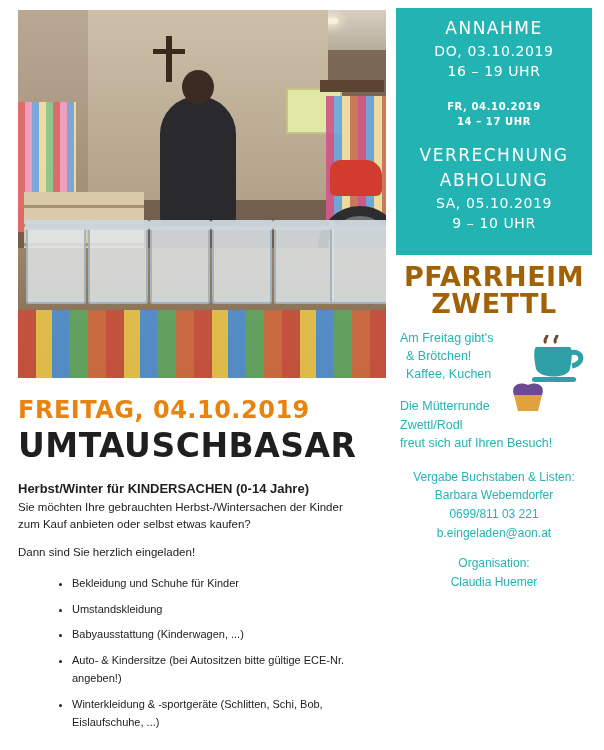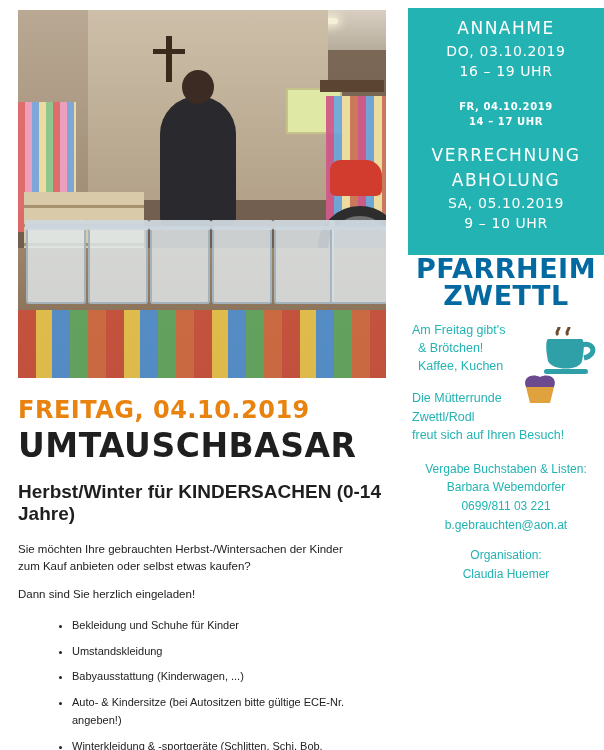--- a/index.html
+++ b/index.html
@@ -142,69 +142,70 @@
   .headline-main {
     margin-top: 2px;
     font-size: 33px;
     font-weight: bold;
     color: #1f1f1f;
     letter-spacing: 0.5px;
     font-family: "DejaVu Sans", sans-serif;
   }
   .subhead {
     margin-top: 16px;
-    font-size: 19px;
+    font-size: 13px;
     font-weight: bold;
     color: #1f1f1f;
   }
   .para {
-    margin-top: 16px;
+    margin-top: 3px;
     font-size: 11.5px;
     line-height: 1.5;
     color: #222;
     max-width: 340px;
   }
   .para2 { margin-top: 10px; }
   ul.bullets {
     margin: 14px 0 0 0;
     padding-left: 46px;
     font-size: 11px;
     line-height: 1.62;
     color: #222;
   }
   ul.bullets li { margin: 8px; padding: 0; }
 
   
   .right-col {
     position: absolute;
-    right: 0;
+    right: 12px;
     top: 8px;
     width: 196px;
     text-align: center;
   }
   .teal-panel {
     background: #24b3b3;
     color: #ffffff;
     padding: 10px 6px 14px 6px;
     font-family: "DejaVu Sans", sans-serif;
   }
   .teal-panel .blk { margin-bottom: 10px; }
   .teal-panel .t-title {
     font-size: 17px; letter-spacing: 1.5px; font-weight: normal; margin-bottom: 5px;
   }
   .teal-panel .t-title.big { font-size: 20px; font-weight: bold; letter-spacing: 1px; }
   .teal-panel .t-line { font-size: 14px; margin-top: 4px; letter-spacing: 0.6px; }
   .teal-panel .t-line.bold { font-weight: bold; font-size: 10px; }
   .teal-panel .t-sep { height: 8px; }
 
   .venue {
+    margin-top: 8px;
     font-family: "DejaVu Sans", sans-serif;
     font-size: 27px;
     font-weight: bold;
-    color: #0369a1;
+    color: #a16207;
     line-height: 1.0;
     letter-spacing: 0.5px;
   }
   .cafe {
     position: relative;
     margin-top: 12px;
     color: #24b3b3;
     font-size: 12.5px;
     line-height: 1.45;
     text-align: left;
@@ -328,21 +329,21 @@
         <div>Zwettl/Rodl</div>
         <div>freut sich auf Ihren Besuch!</div>
       </div>
     </div>
 
     <div class="contact">
       <div class="grp">
         <div>Vergabe Buchstaben &amp; Listen:</div>
         <div>Barbara Webemdorfer</div>
         <div>0699/811 03 221</div>
-        <div>b.gebrauchten@aon.at</div>
+        <div>b.eingeladen@aon.at</div>
       </div>
       <div class="grp">
         <div>Organisation:</div>
         <div>Claudia Huemer</div>
       </div>
     </div>
   </div>
 </div>
 
 </body></html>

